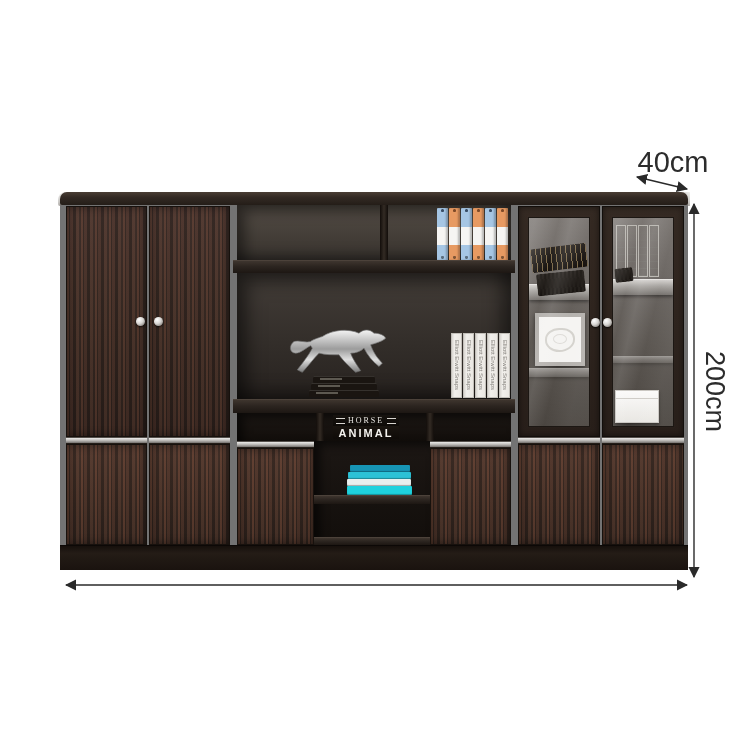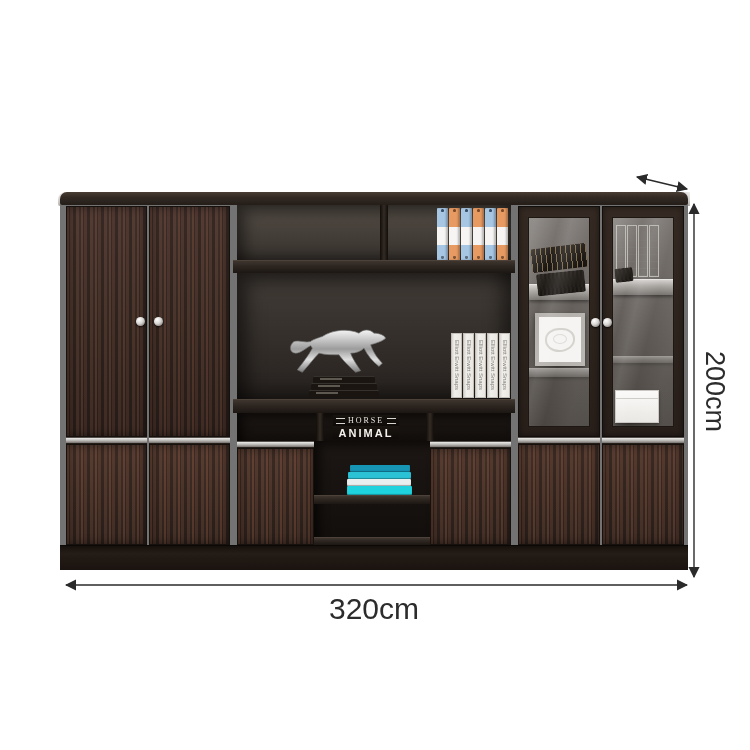--- a/index.html
+++ b/index.html
@@ -275,15 +275,15 @@
     <defs>
       <marker id="arr" viewBox="0 0 10 10" refX="9" refY="5" markerWidth="8" markerHeight="8" orient="auto-start-reverse">
         <path d="M0,0 L10,5 L0,10 z" fill="#2a2a2a"></path>
       </marker>
     </defs>
     <line x1="66" y1="585" x2="687" y2="585" stroke="#2a2a2a" stroke-width="1.4" marker-start="url(#arr)" marker-end="url(#arr)"></line>
     <line x1="694" y1="204" x2="694" y2="577" stroke="#2a2a2a" stroke-width="1.4" marker-start="url(#arr)" marker-end="url(#arr)"></line>
     <line x1="637" y1="177" x2="687" y2="189" stroke="#2a2a2a" stroke-width="1.4" marker-start="url(#arr)" marker-end="url(#arr)"></line>
   </svg>
 
+  <div class="dim-label dim-d" style="left:628px;top:146px;">40cm</div>
   <div class="dim-label dim-h" style="left:699px;top:351px;">200cm</div>
-  <div class="dim-label dim-w" style="left:294px;top:592px;">320cm</div>
 </div>
 
 </body></html>

